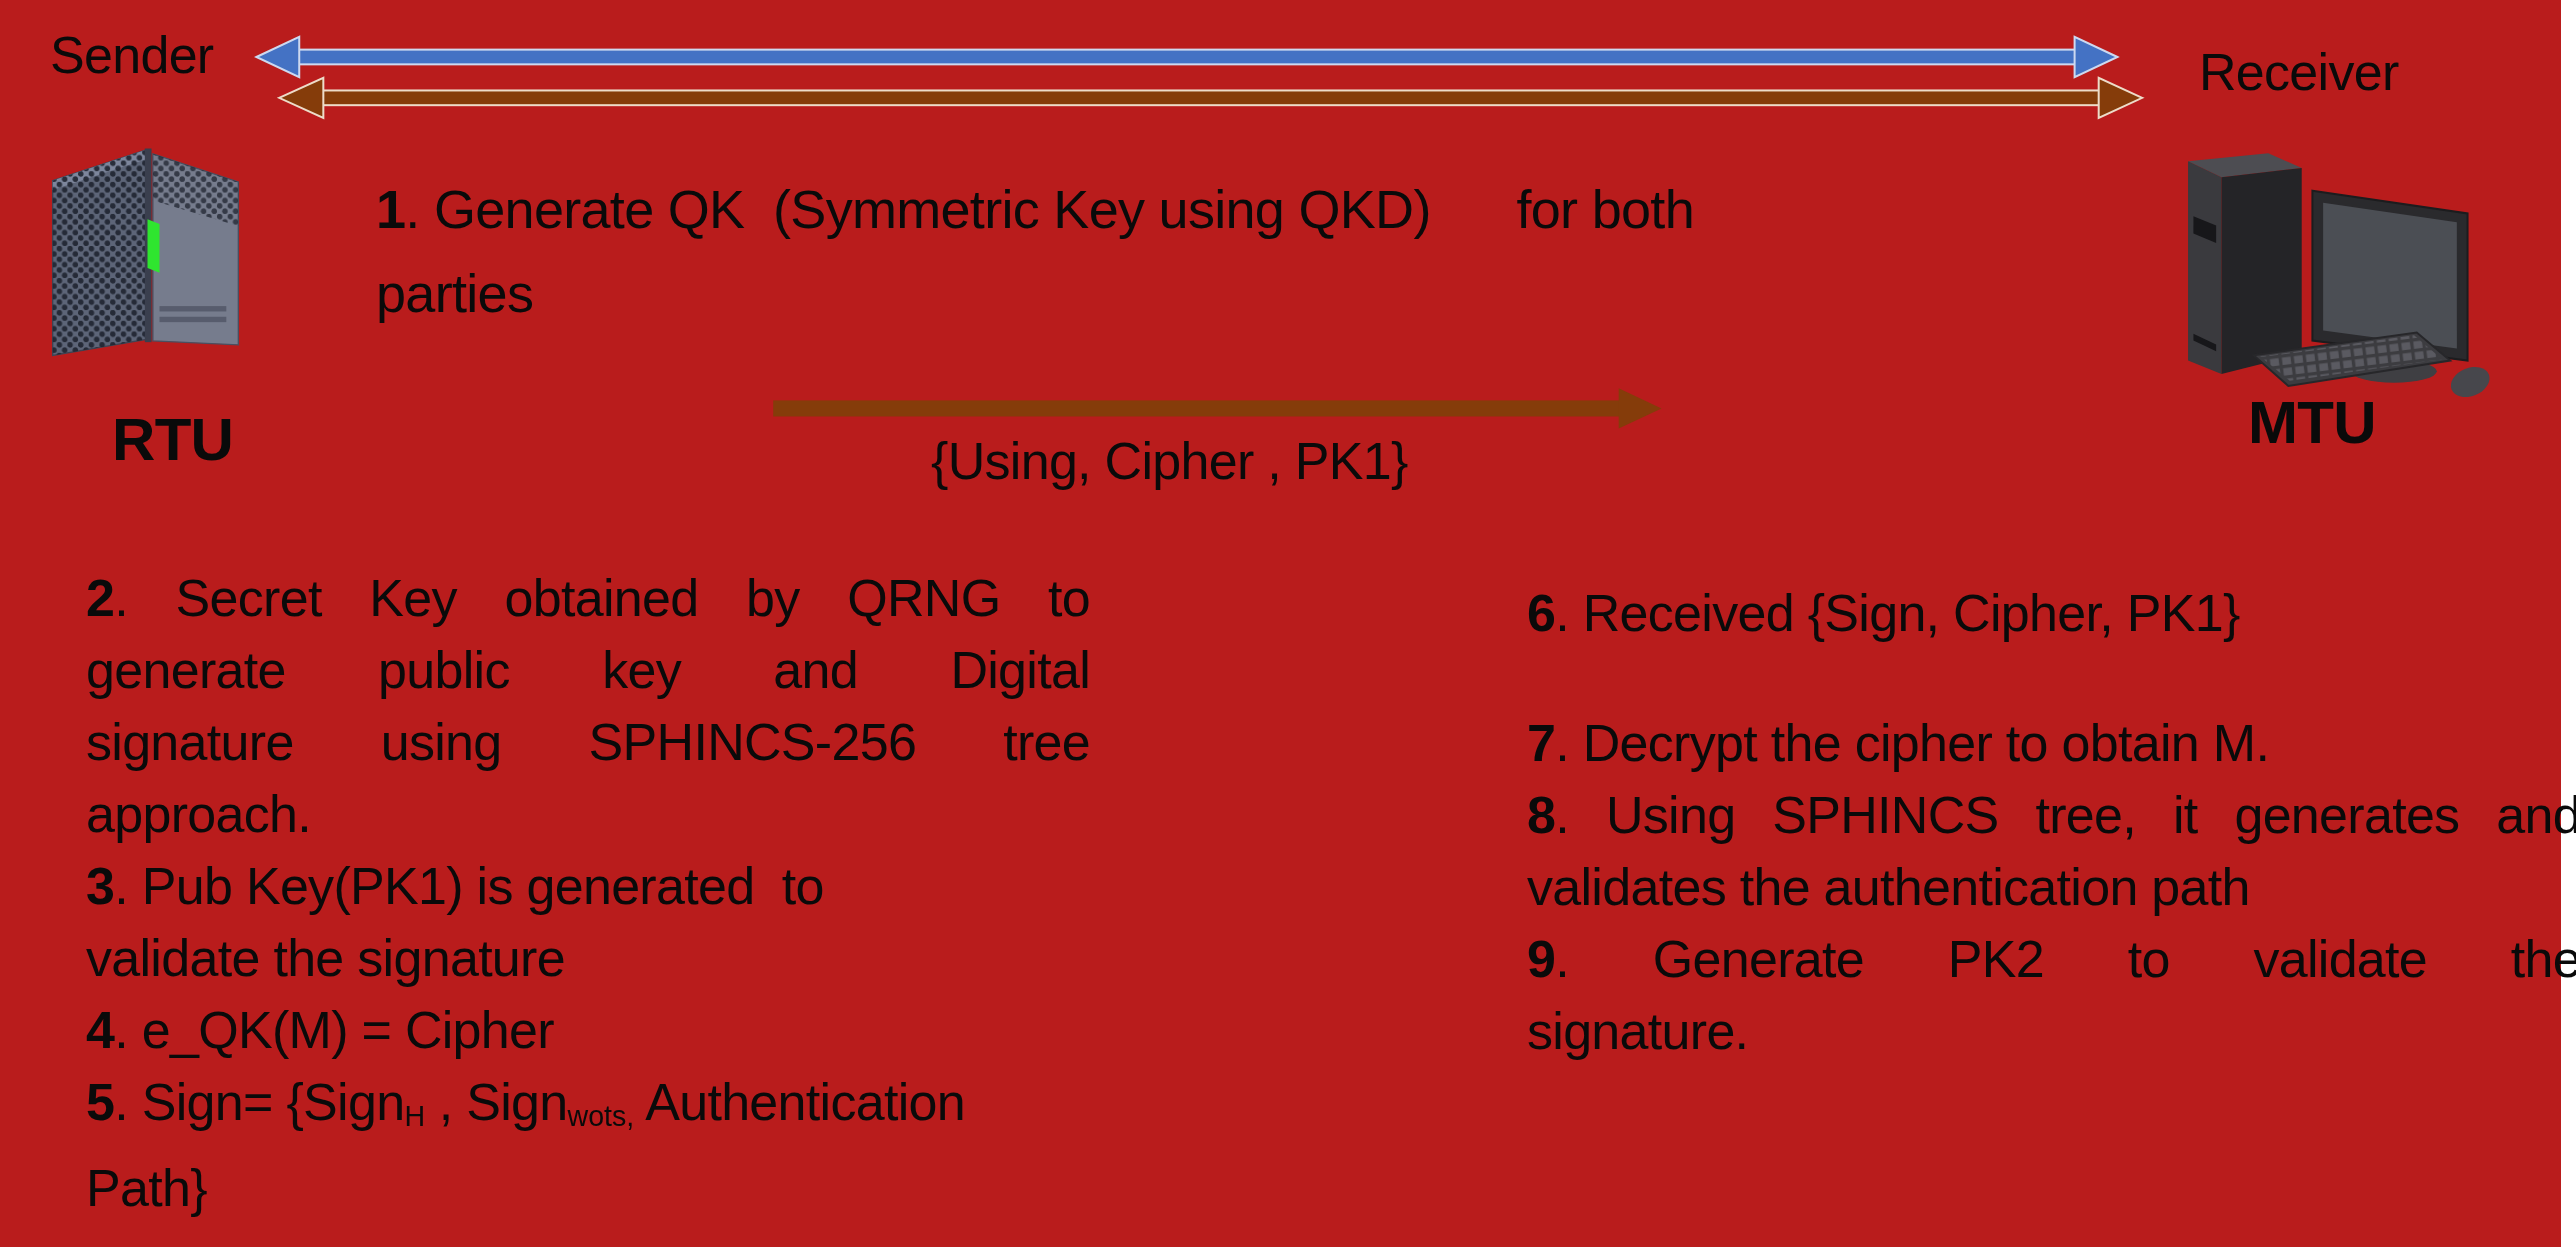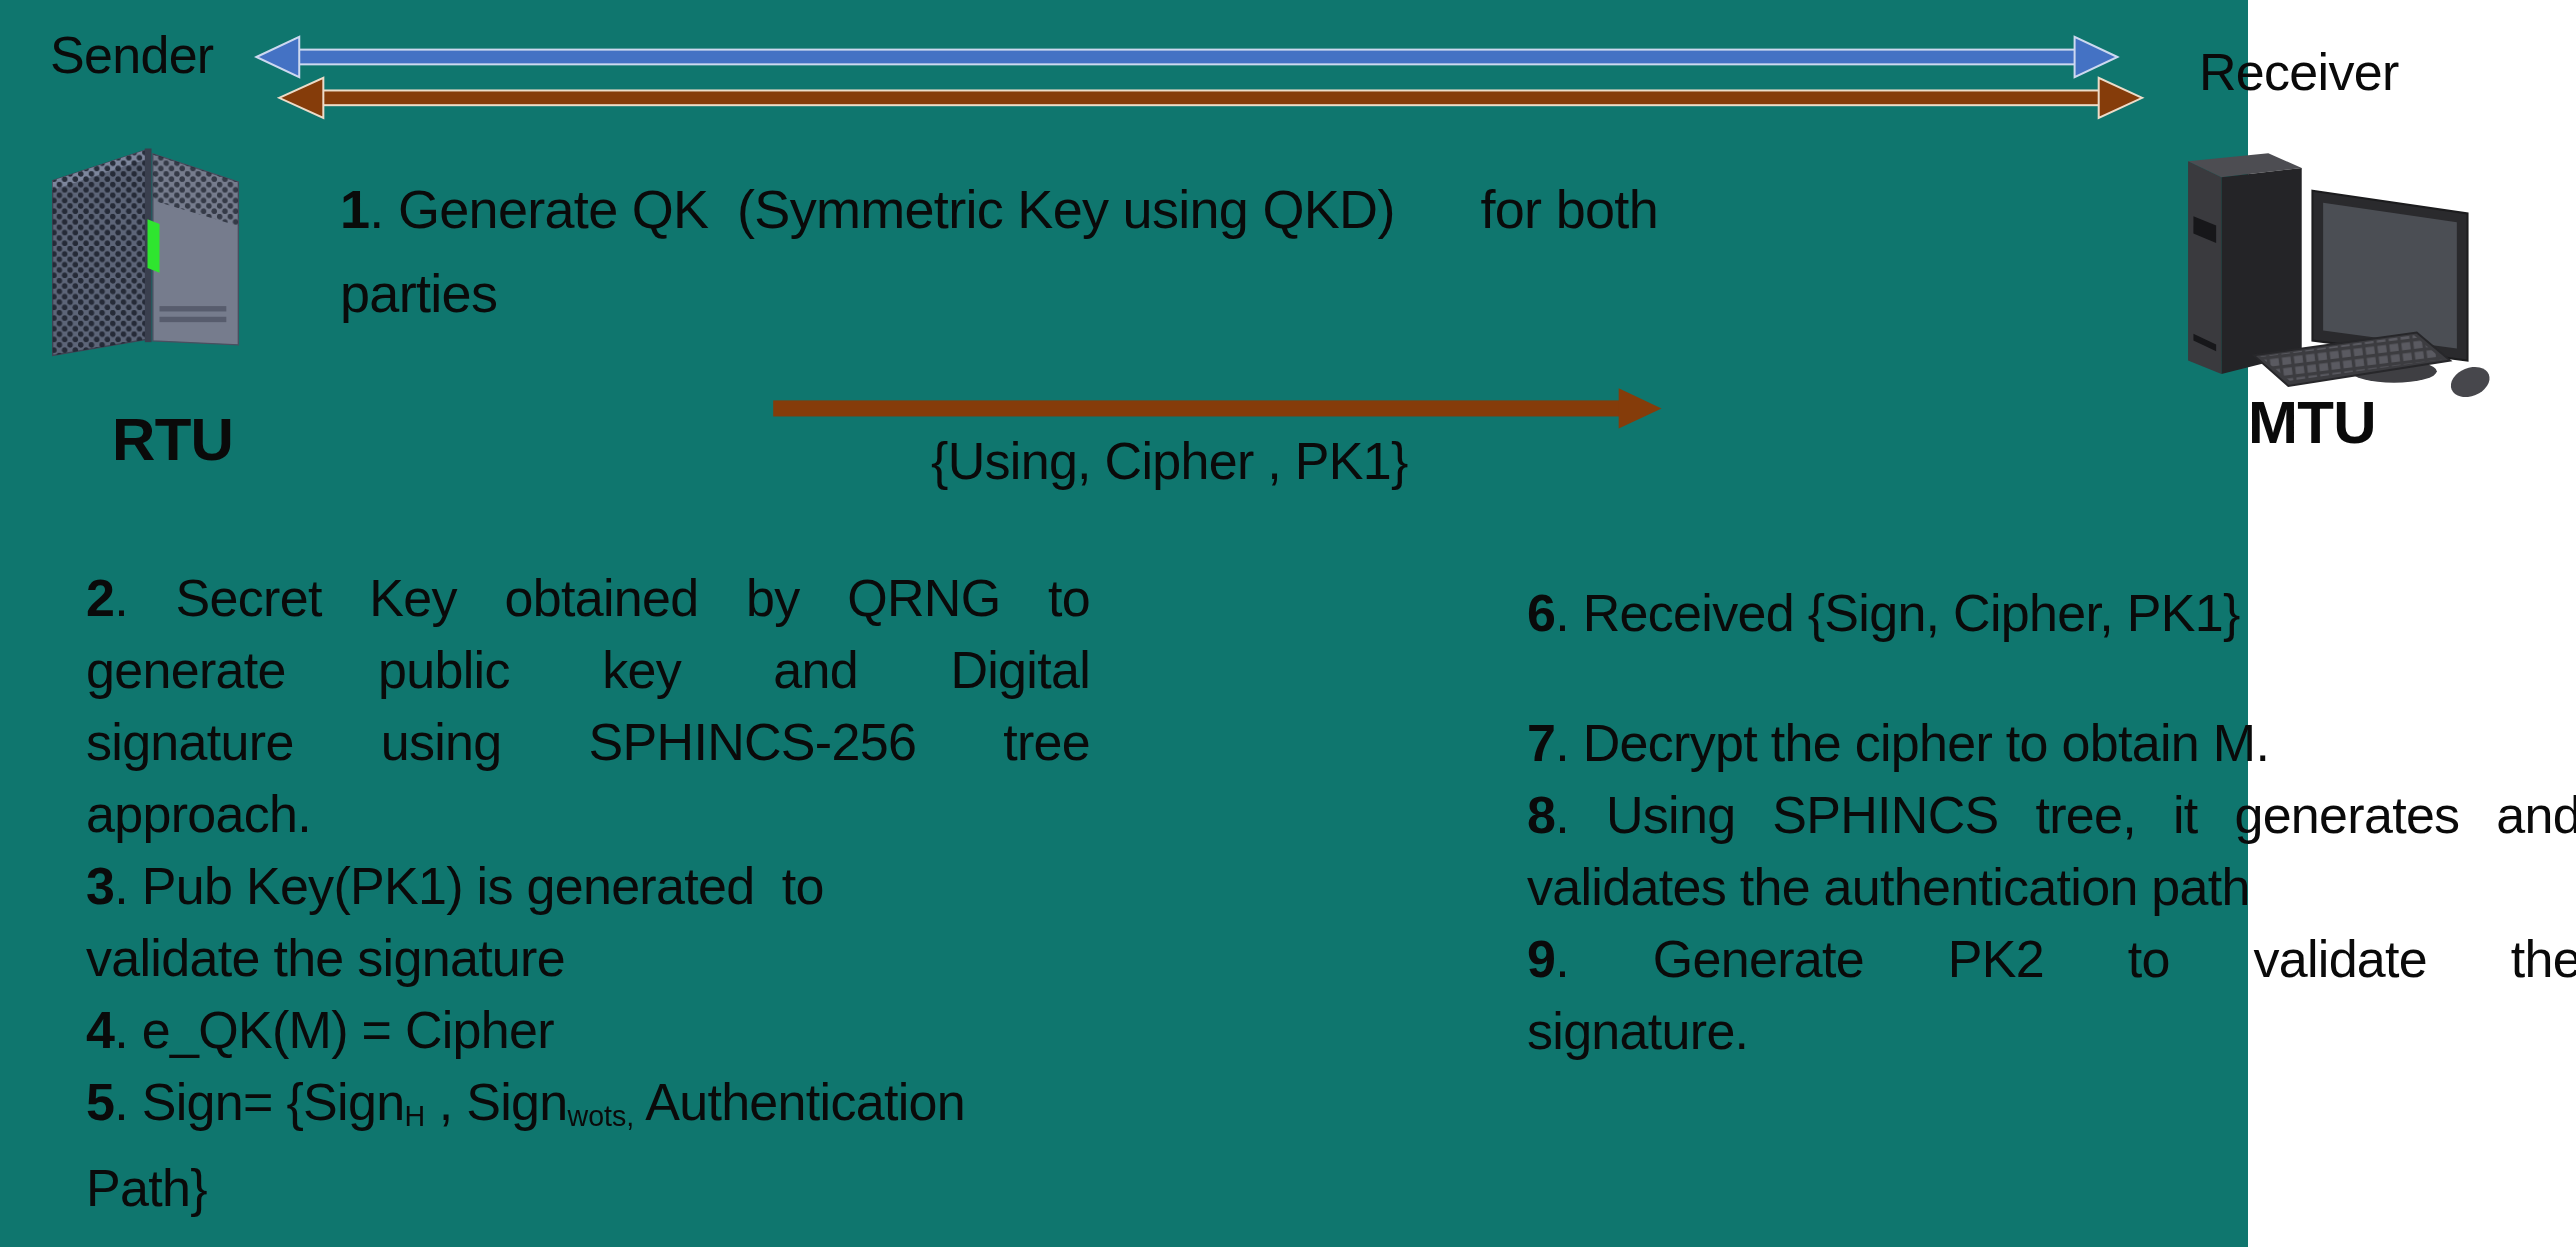--- a/index.html
+++ b/index.html
@@ -5,23 +5,23 @@
   html, body {
     margin: 0;
     padding: 0;
     background: #ffffff;
     width: 2576px;
     height: 1248px;
     overflow: hidden;
   }
   #canvas {
     position: relative;
-    width: 2248px;
+    width: 2561px;
     height: 1248px;
-    background: #0f766e;
+    background: #b91c1c;
     font-family: "Liberation Sans", "DejaVu Sans", sans-serif;
     color: var(--text, #0a0a0a);
   }
   .abs { position: absolute; }
   #arrow-layer {
     position: absolute;
     left: 0; top: 0;
     width: 2576px; height: 1248px;
   }
   .entity-label {
@@ -144,21 +144,21 @@
     </g>
     <g>
       <polygon points="128,332 372,298 422,340 180,378" fill="#3c3c40" stroke="#27272a" stroke-width="3"></polygon>
       <polygon points="138,334 368,302 410,338 182,370" fill="url(#keys)"></polygon>
     </g>
     <ellipse cx="452" cy="372" rx="30" ry="21" fill="#47474c" transform="rotate(-22 452 372)"></ellipse>
   </svg>
 
   <div class="abs device-label" style="left:2248px; top:390px;">MTU</div>
 
-  <div class="abs" id="step1-block" style="left:340px; top:167px;">
+  <div class="abs" id="step1-block" style="left:376px; top:167px;">
       <div class="tline"><span class="b">1</span><span>. Generate QK&nbsp; (Symmetric Key using QKD)&nbsp;&nbsp;&nbsp;&nbsp;&nbsp; for both</span></div>
       <div class="tline"><span>parties</span></div>
     </div>
 
   <div class="abs msg-label" style="left:931px; top:431px;">{Using, Cipher , PK1}</div>
 
   <div class="abs textblock" style="left:86px; top:562px; width:1004px;">
       <div class="tline just"><span class="b">2</span><span>. Secret Key obtained by QRNG to</span></div>
       <div class="tline just"><span>generate public key and Digital</span></div>
       <div class="tline just"><span>signature using SPHINCS-256 tree</span></div>

